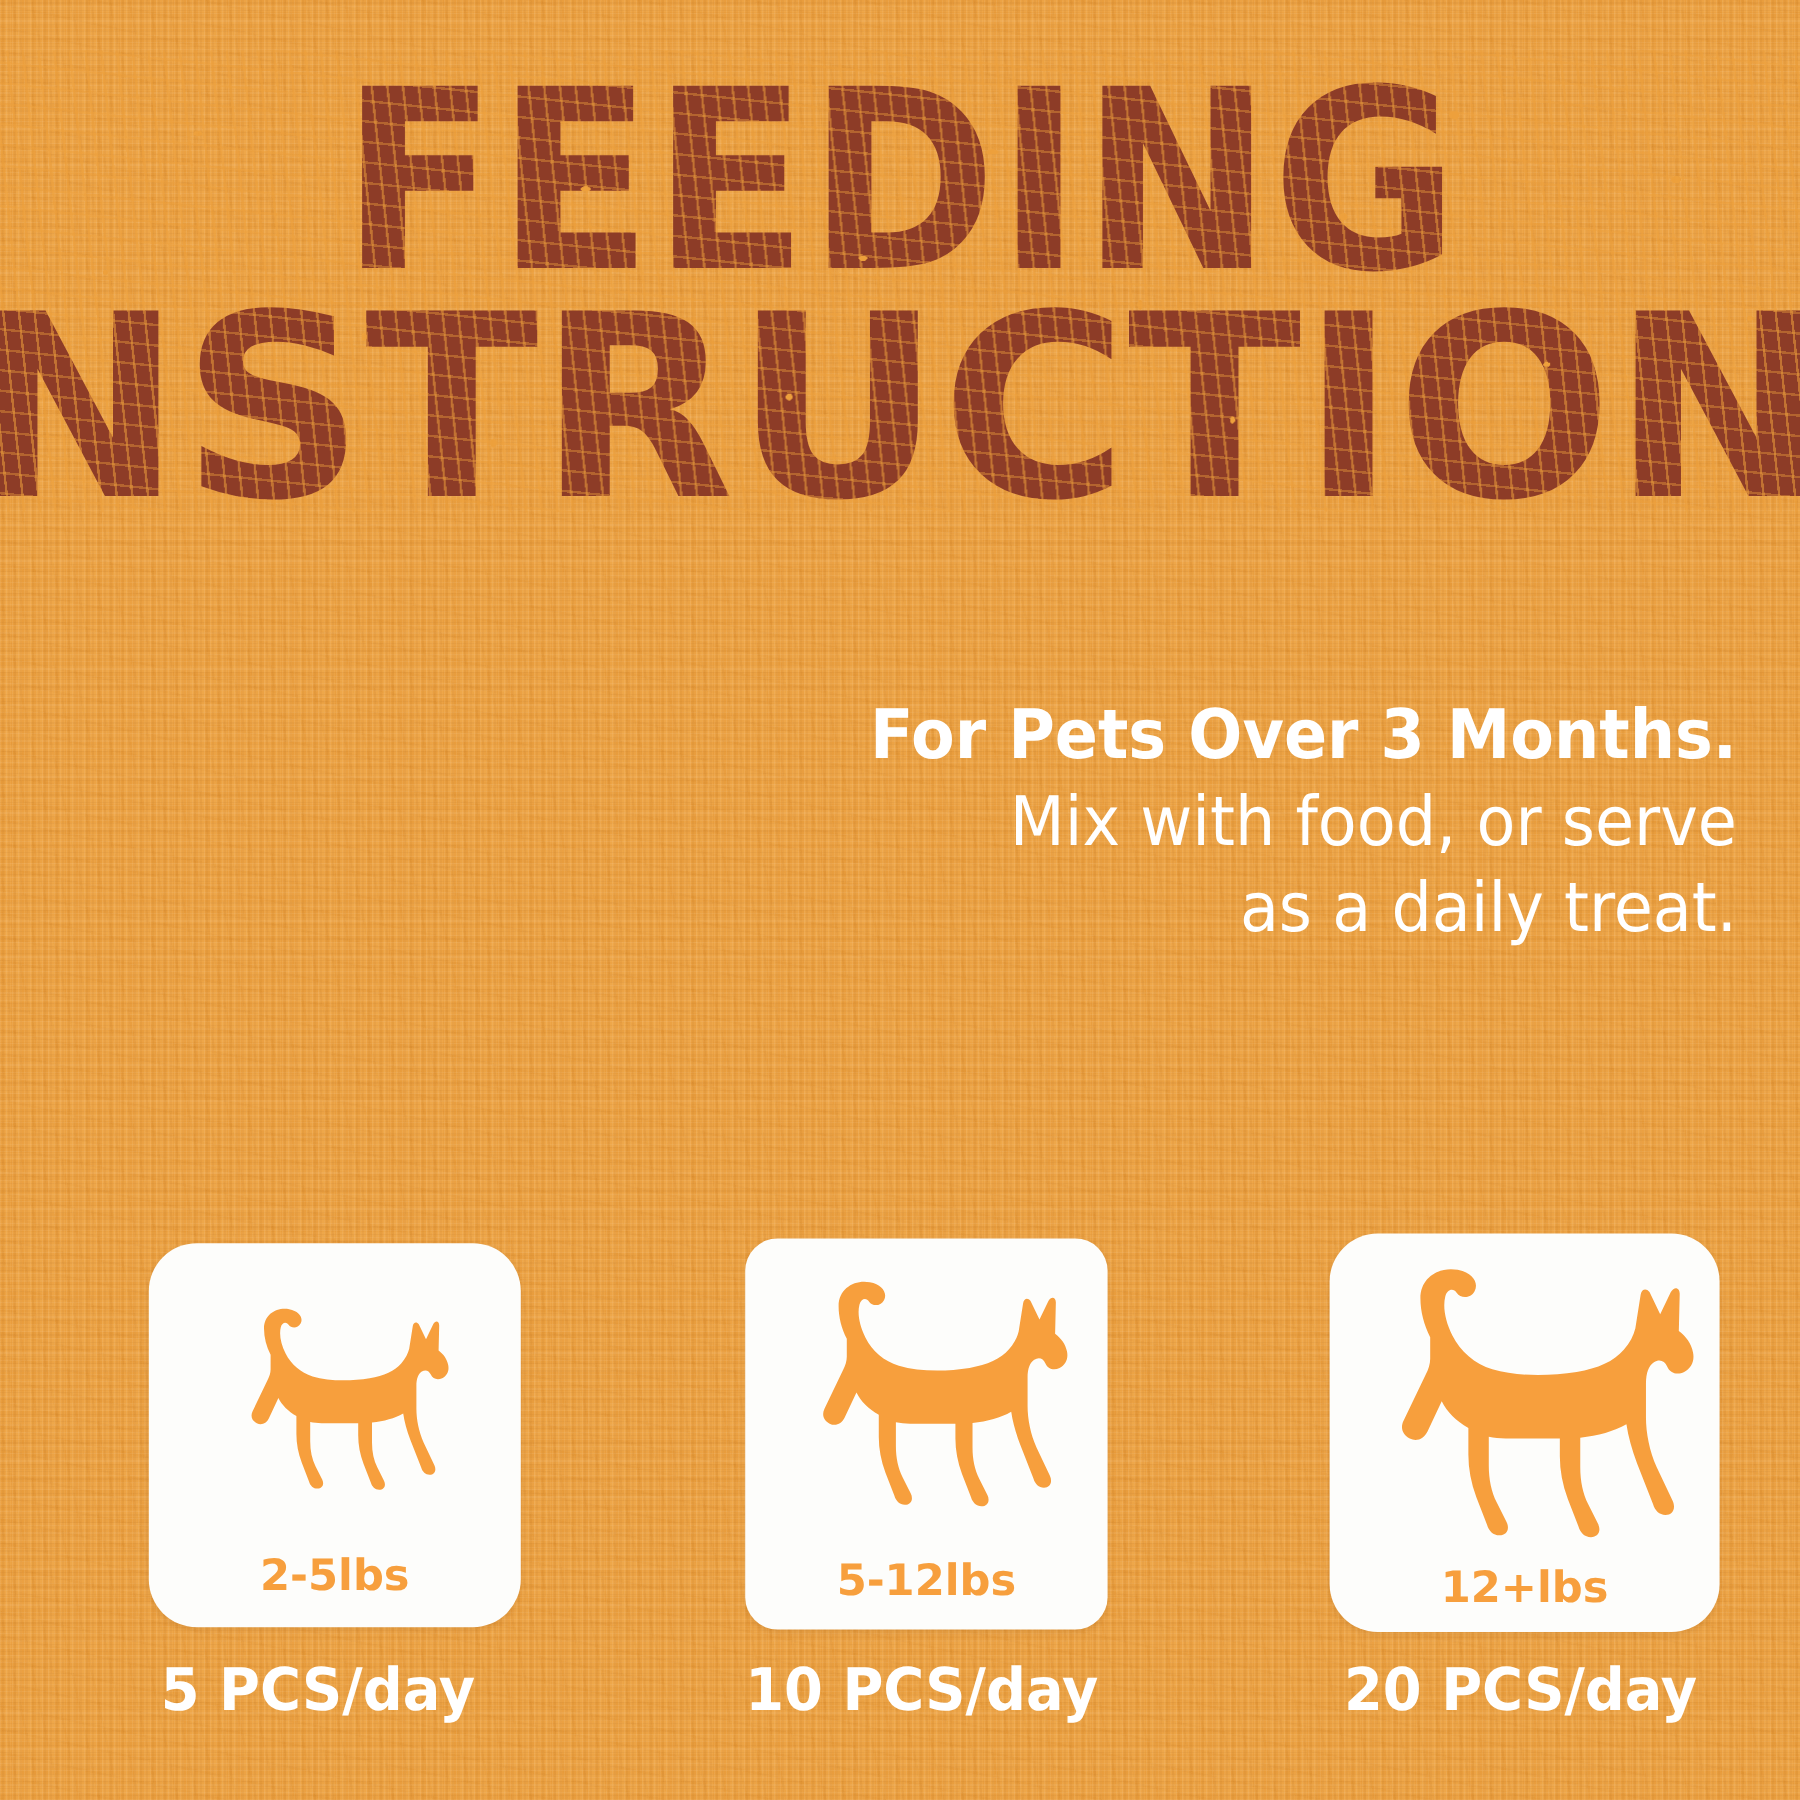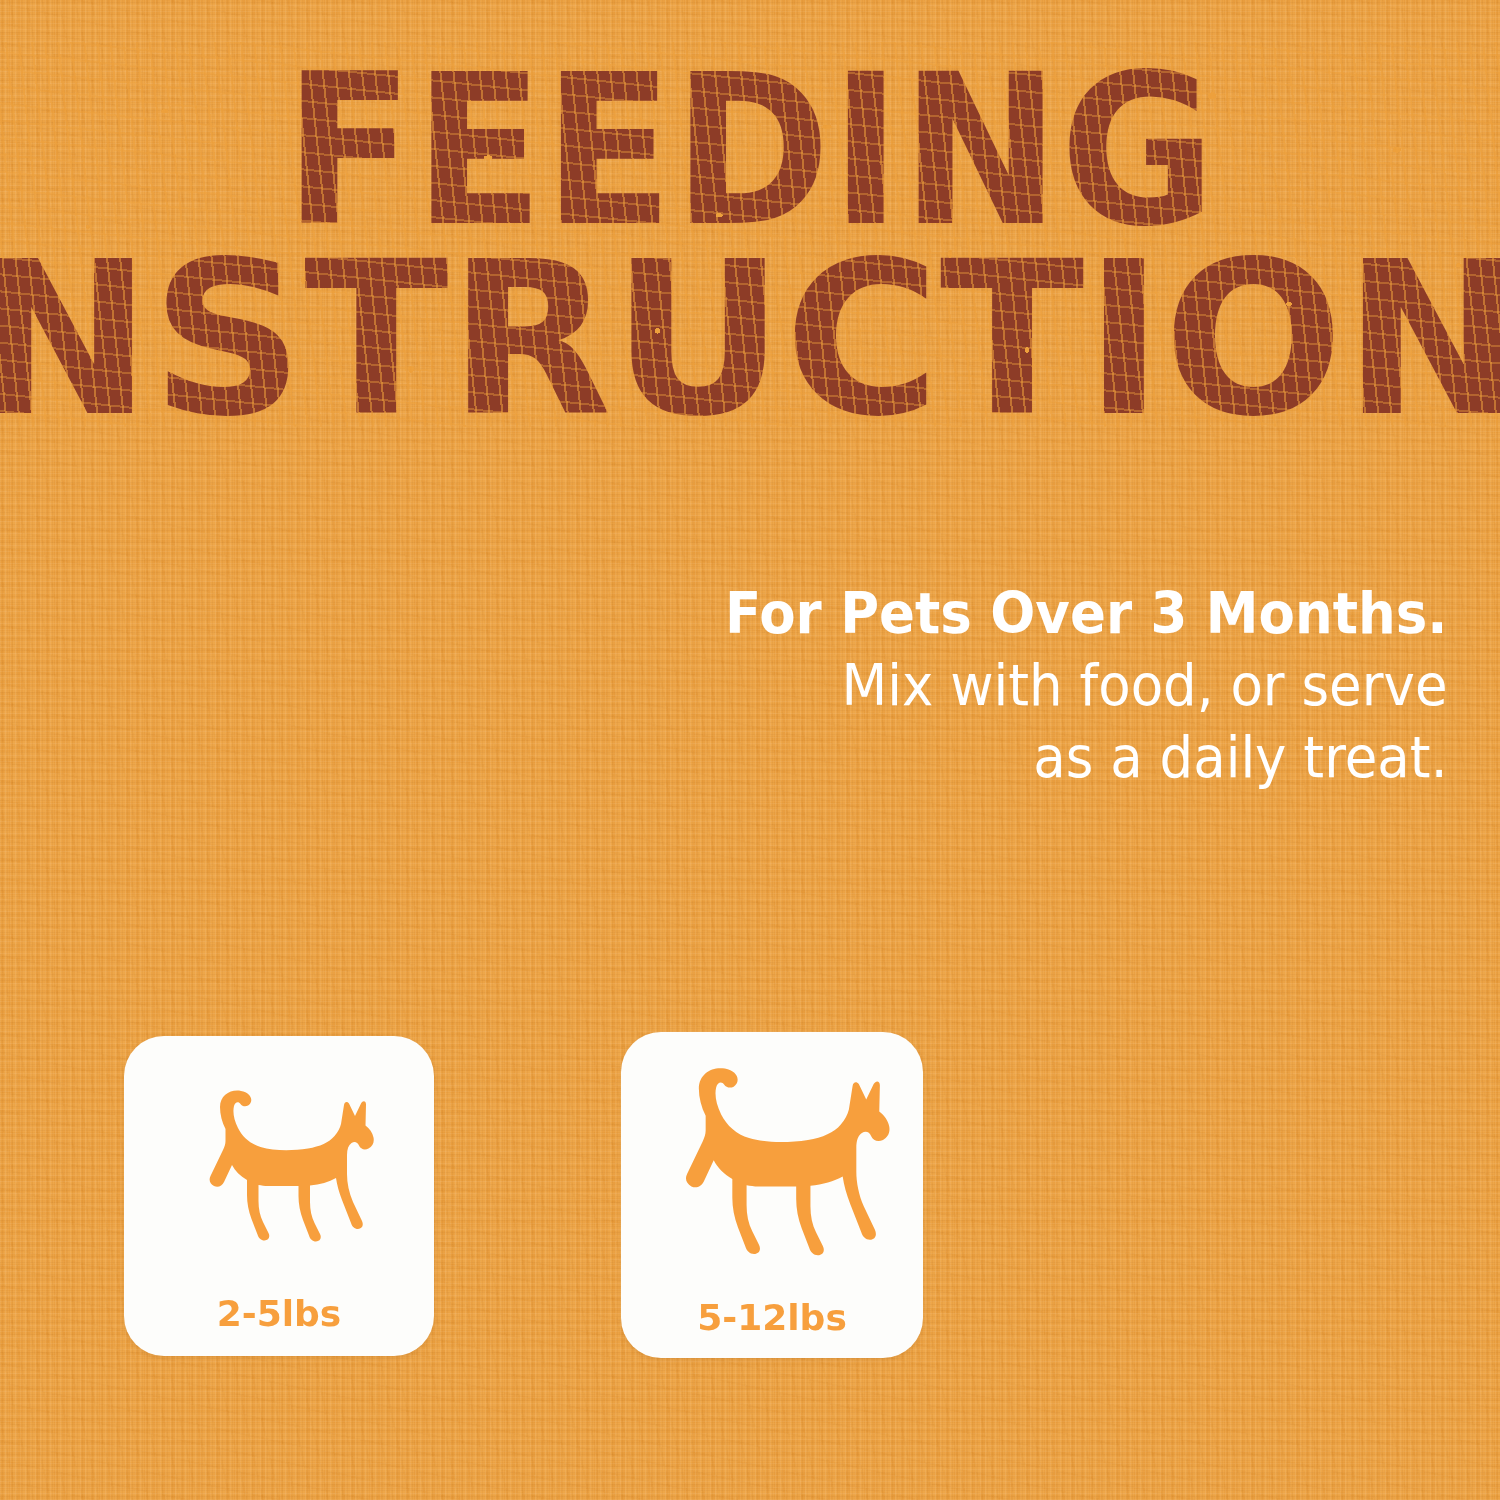--- a/index.html
+++ b/index.html
@@ -180,21 +180,21 @@
     font-family: "DejaVu Sans", sans-serif;
     font-weight: bold;
     white-space: nowrap;
   }
 
   
   #card-1        { left: 108px;  top: 8px;  width: 310px; height: 320px; }
   #card-1 .card-cat   { top: 40px; }
   #card-1 .card-label { bottom: 22px; font-size: 36px; }
   
-  #card-2        { left: 605px;  top: 4px;  width: 302px; height: 326px; }
+  #card-2        { left: 605px;  top: 4px;  width: 302px; height: 326px; border-radius: 27px; }
   #card-2 .card-cat   { top: 18px; }
   #card-2 .card-label { bottom: 20px; font-size: 36px; }
   
   #card-3        { left: 1092px; top: 0px;  width: 325px; height: 332px; }
   #card-3 .card-cat   { top: 8px; }
   #card-3 .card-label { bottom: 16px; font-size: 36px; }
 
   
   #captions {
     position: absolute;
@@ -363,17 +363,86 @@
             L 88 148
             C 91 142, 93 136, 93 130
             L 93 106
             C 86 92, 82 77, 82 62
             Z"></path>
         </svg>
       </div>
       <div class="card-label">5-12lbs</div>
     </div>
 
+    <div class="card" id="card-3">
+      <div class="card-cat">
+        <svg width="296" height="259" viewBox="0 0 400 350" aria-hidden="true">
+          <path fill="#f79f3d" d="
+            M82 62
+            C 82 38, 104 26, 124 30
+            C 141 33, 148 45, 143 54
+            C 138 63, 127 62, 123 56
+            C 119 50, 112 52, 110 60
+            C 107 72, 110 88, 118 104
+            C 127 122, 143 136, 163 142
+            C 190 150, 226 150, 258 145
+            C 282 141, 300 133, 311 120
+            C 318 112, 322 104, 324 96
+            L 330 58
+            C 331 52, 336 50, 340 55
+            L 352 80
+            L 364 55
+            C 368 48, 374 50, 374 57
+            L 373 99
+            C 381 105, 387 113, 389 123
+            C 391 133, 387 141, 379 145
+            C 371 149, 363 146, 360 139
+            C 357 132, 351 130, 345 134
+            C 339 138, 336 146, 336 158
+            L 336 196
+            C 336 214, 340 234, 348 252
+            L 366 290
+            C 370 299, 366 306, 358 306
+            C 351 306, 346 301, 344 294
+            L 326 248
+            C 320 232, 316 218, 314 204
+            C 300 212, 282 217, 262 219
+            L 262 252
+            C 262 268, 265 282, 271 294
+            L 282 316
+            C 286 324, 282 331, 274 331
+            C 267 331, 262 326, 260 319
+            L 248 288
+            C 242 272, 239 256, 239 240
+            L 239 220
+            L 178 220
+            C 171 220, 165 219, 159 218
+            L 159 250
+            C 159 266, 162 280, 168 292
+            L 179 314
+            C 183 322, 179 329, 171 329
+            C 164 329, 159 324, 157 317
+            L 145 286
+            C 139 270, 136 254, 136 238
+            L 136 208
+            C 122 200, 112 190, 106 178
+            L 90 212
+            C 86 220, 78 224, 70 220
+            C 62 216, 59 208, 63 200
+            L 88 148
+            C 91 142, 93 136, 93 130
+            L 93 106
+            C 86 92, 82 77, 82 62
+            Z"></path>
+        </svg>
+      </div>
+      <div class="card-label">12+lbs</div>
+    </div>
 
   </div>
 
+  <div id="captions">
+    <span class="caption" id="caption-1">5 PCS/day</span>
+    <span class="caption" id="caption-2">10 PCS/day</span>
+    <span class="caption" id="caption-3">20 PCS/day</span>
+  </div>
 
 </div>
 
 </body></html>

